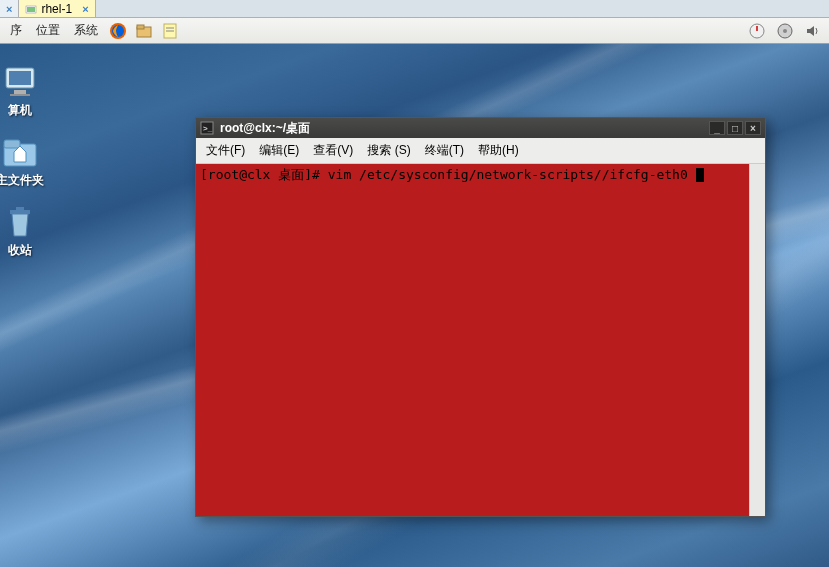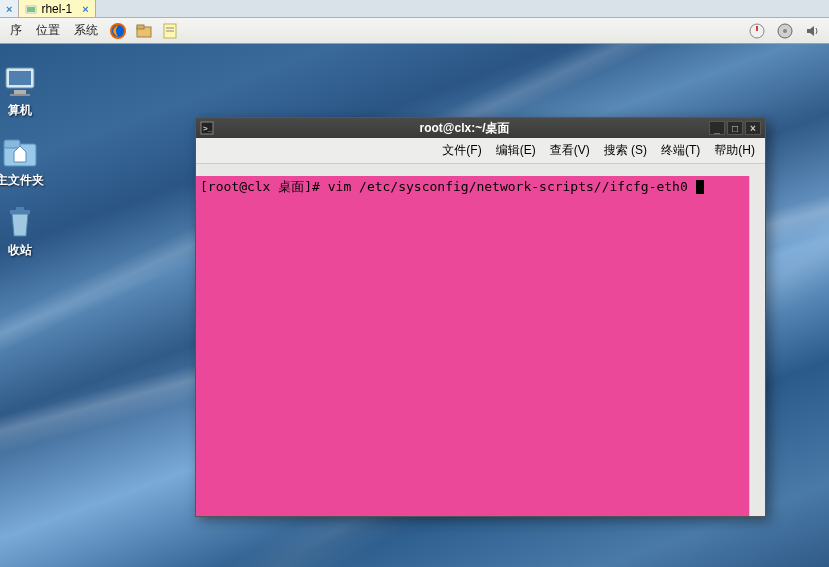--- a/index.html
+++ b/index.html
@@ -153,21 +153,20 @@
   font-size: 12px;
   font-weight: bold;
 }
 .term-titlebar .term-icon {
   width: 14px;
   height: 14px;
   margin-right: 6px;
 }
 .term-title {
   flex: 1;
-  text-align: center;
 }
 .term-controls {
   display: flex;
   gap: 2px;
 }
 .term-ctrl {
   width: 16px;
   height: 14px;
   background: #2a2a28;
   color: #ccc;
@@ -178,32 +177,30 @@
   cursor: pointer;
   border: 1px solid #555;
 }
 .term-menubar {
   background: #ededeb;
   border-bottom: 1px solid #ccc;
   display: flex;
   padding: 2px 4px;
   font-size: 12px;
   gap: 2px;
-  justify-content: flex-end;
 }
 .term-menu-item {
   padding: 2px 6px;
   cursor: pointer;
 }
 .term-body {
   flex: 1;
-  background: #ec4899;
+  background: #b91c1c;
   position: relative;
   display: flex;
-  margin-top: 12px;
 }
 .term-content {
   flex: 1;
   padding: 2px 4px;
   font-family: monospace;
   font-size: 13px;
   color: #000;
   white-space: pre;
   overflow: hidden;
 }

